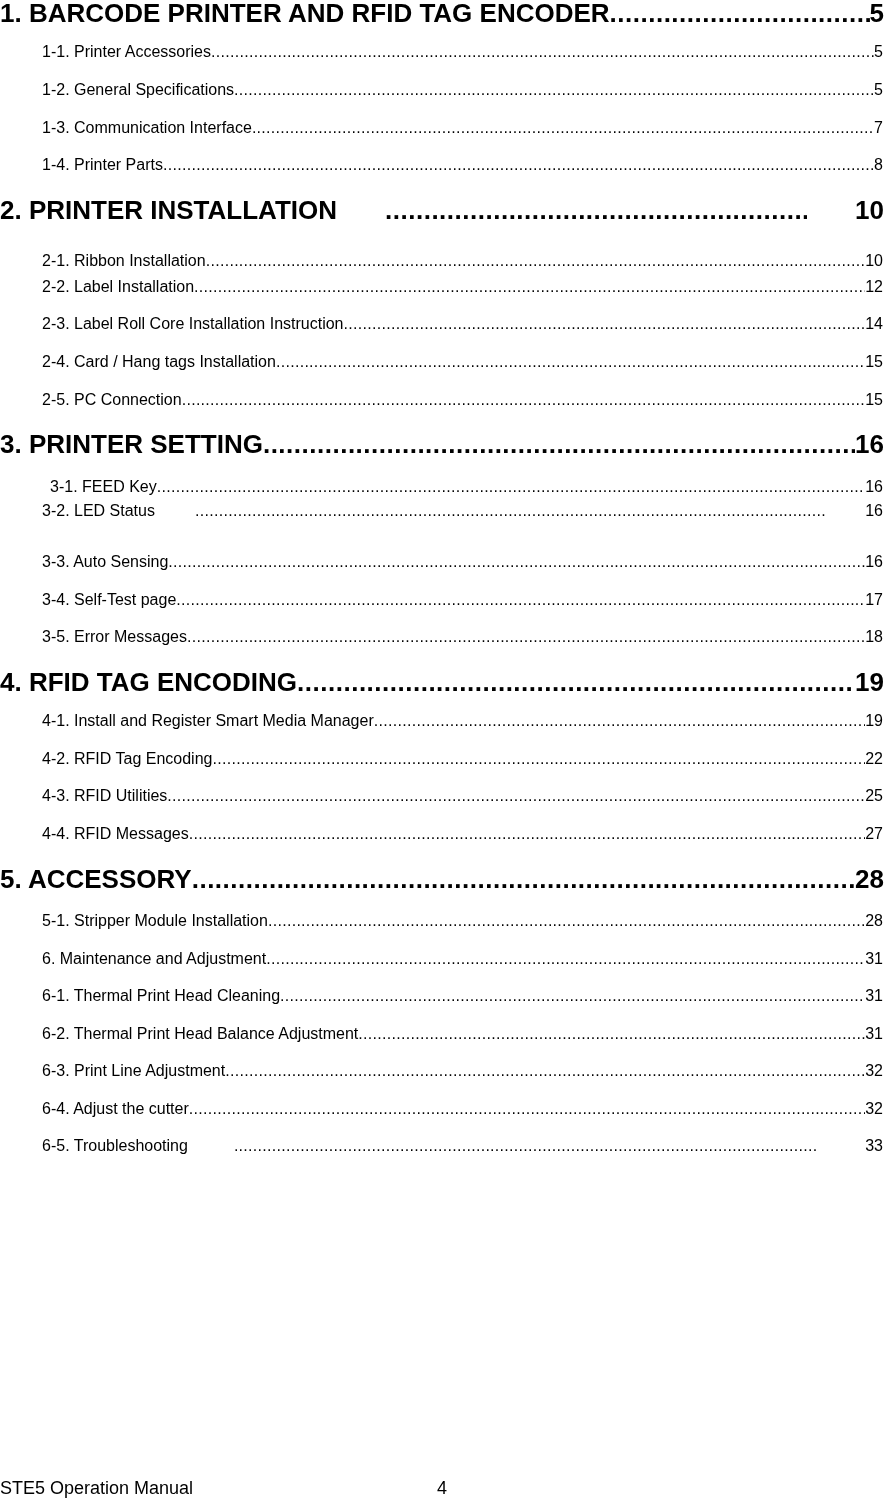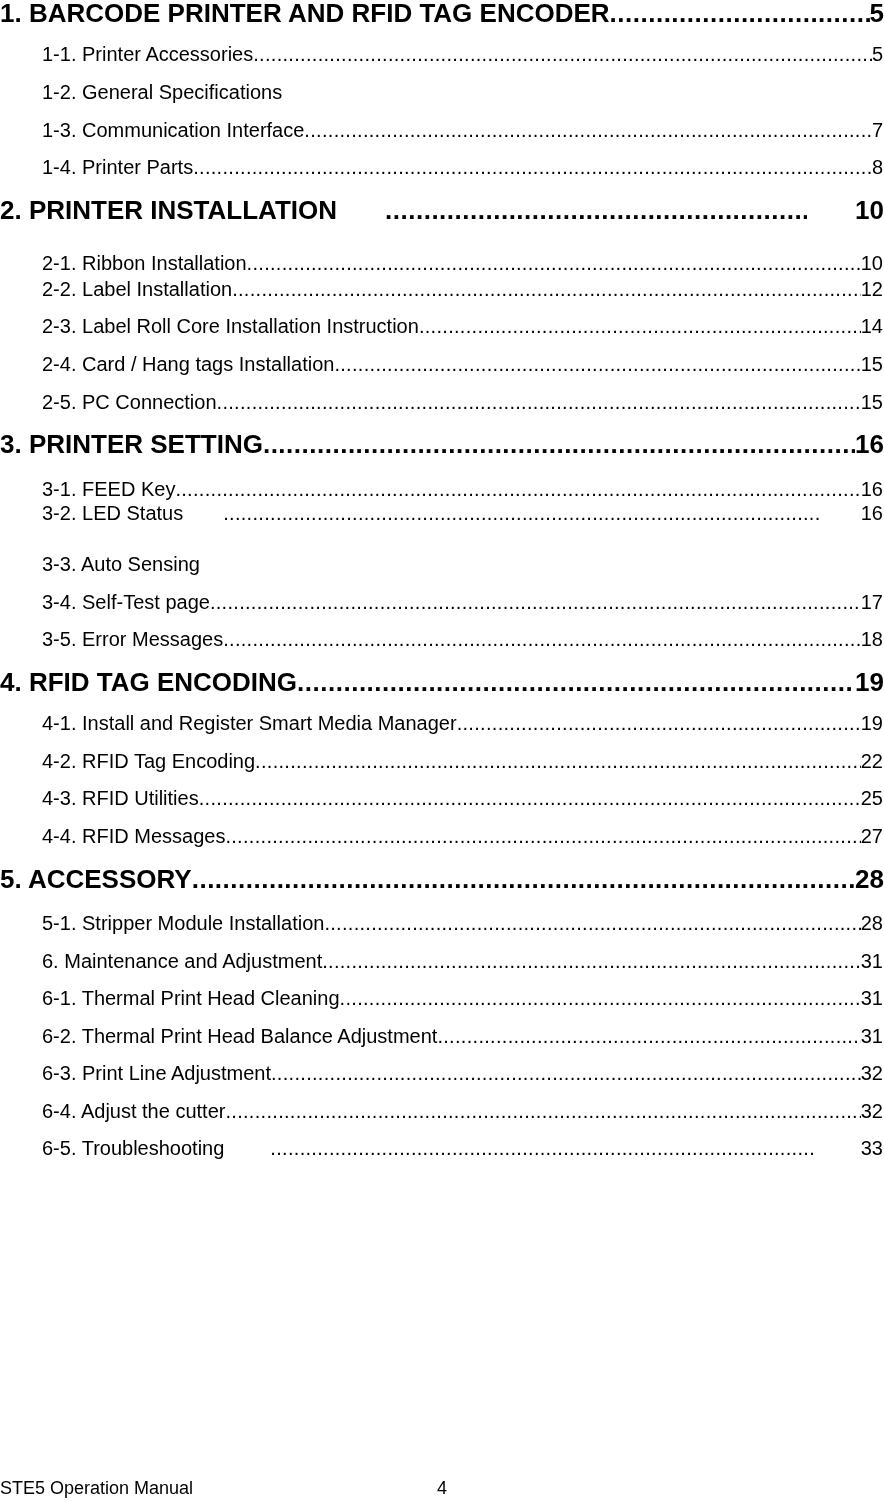--- a/index.html
+++ b/index.html
@@ -6,42 +6,42 @@
   body { width: 884px; height: 1501px; position: relative; overflow: hidden;
          font-family: "Liberation Sans", sans-serif; color: #000; }
   .toc { position: absolute; left: 0; top: 0; width: 884px; }
   .row { position: absolute; left: 0; right: 0; display: flex; align-items: baseline; white-space: nowrap; overflow: hidden; }
   .row .label { flex: 0 0 auto; }
   .row .leader { flex: 1 1 auto; overflow: hidden; white-space: nowrap; }
   .row .leader::after { content: "................................................................................................................................................................................................................................................................................................................................"; }
   .row .page { flex: 0 0 auto; }
   .h1 { font-size: 26px; font-weight: bold; height: 32px; }
   .h1 .leader { letter-spacing: 0.5px; }
-  .h2 { font-size: 20px; height: 22px; left: 42px; right: 1px; text-align: right; }
+  .h2 { font-size: 16px; height: 22px; left: 42px; right: 1px; text-align: right; }
   .h2 .leader { letter-spacing: 0.3px; }
   .footer { position: absolute; top: 1478px; left: 0; font-size: 18px; height: 24px; width: 884px; }
   .footer .title { position: absolute; left: 0; }
   .footer .num { position: absolute; left: 437px; }
 </style>
 </head>
 <body>
 
 <div class="toc">
 
   <div class="row h1" style="top:-2px;">
     <span class="label">1. BARCODE PRINTER AND RFID TAG ENCODER</span>
     <span class="leader"></span>
     <span class="page">5</span>
   </div>
   <div class="row h2" style="top:43px;">
     <span class="label">1-1. Printer Accessories</span>
     <span class="leader"></span>
     <span class="page">5</span>
   </div>
-  <div class="row h2" style="top:81px;flex-direction:column;">
+  <div class="row h2" style="top:81px;">
     <span class="label">1-2. General Specifications</span>
     <span class="leader"></span>
     <span class="page">5</span>
   </div>
   <div class="row h2" style="top:119px;">
     <span class="label">1-3. Communication Interface</span>
     <span class="leader"></span>
     <span class="page">7</span>
   </div>
   <div class="row h2" style="top:156px;">
@@ -79,31 +79,31 @@
     <span class="label">2-5. PC Connection</span>
     <span class="leader"></span>
     <span class="page">15</span>
   </div>
 
   <div class="row h1" style="top:429px;">
     <span class="label">3. PRINTER SETTING </span>
     <span class="leader"></span>
     <span class="page">16</span>
   </div>
-  <div class="row h2" style="top:478px;">
+  <div class="row h2" style="top:478px;margin-left:8px;">
     <span class="label">3-1. FEED Key </span>
     <span class="leader"></span>
     <span class="page">16</span>
   </div>
   <div class="row h2" style="top:502px;gap:40px;">
     <span class="label">3-2. LED Status</span>
     <span class="leader"></span>
     <span class="page">16</span>
   </div>
-  <div class="row h2" style="top:553px;flex-direction:column;">
+  <div class="row h2" style="top:553px;">
     <span class="label">3-3. Auto Sensing</span>
     <span class="leader"></span>
     <span class="page">16</span>
   </div>
   <div class="row h2" style="top:591px;">
     <span class="label">3-4. Self-Test page</span>
     <span class="leader"></span>
     <span class="page">17</span>
   </div>
   <div class="row h2" style="top:628px;">

